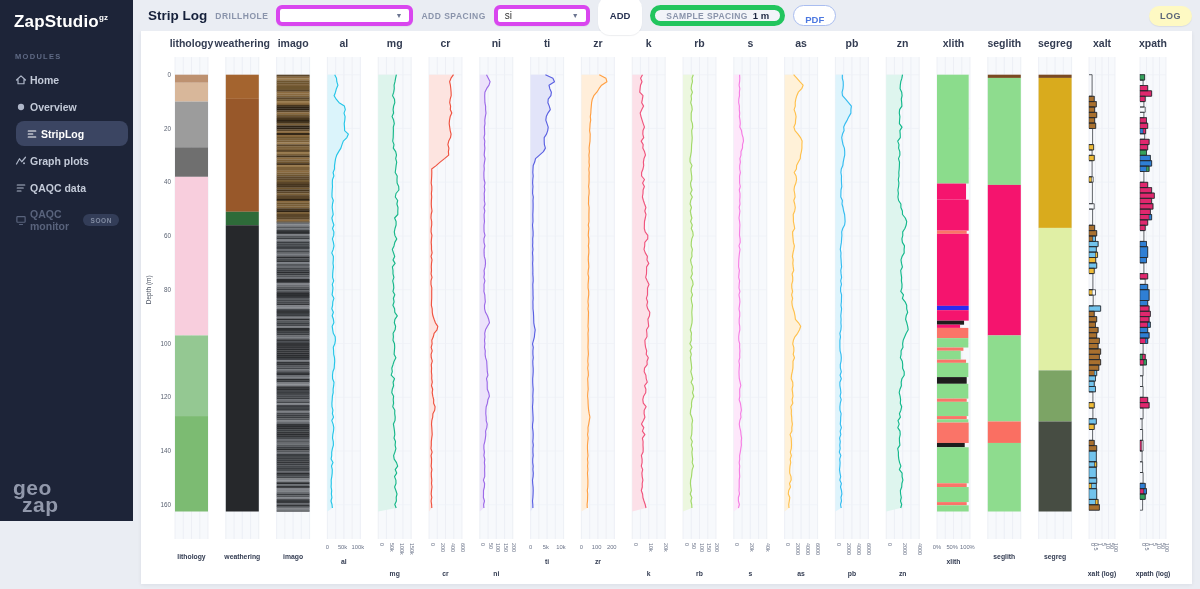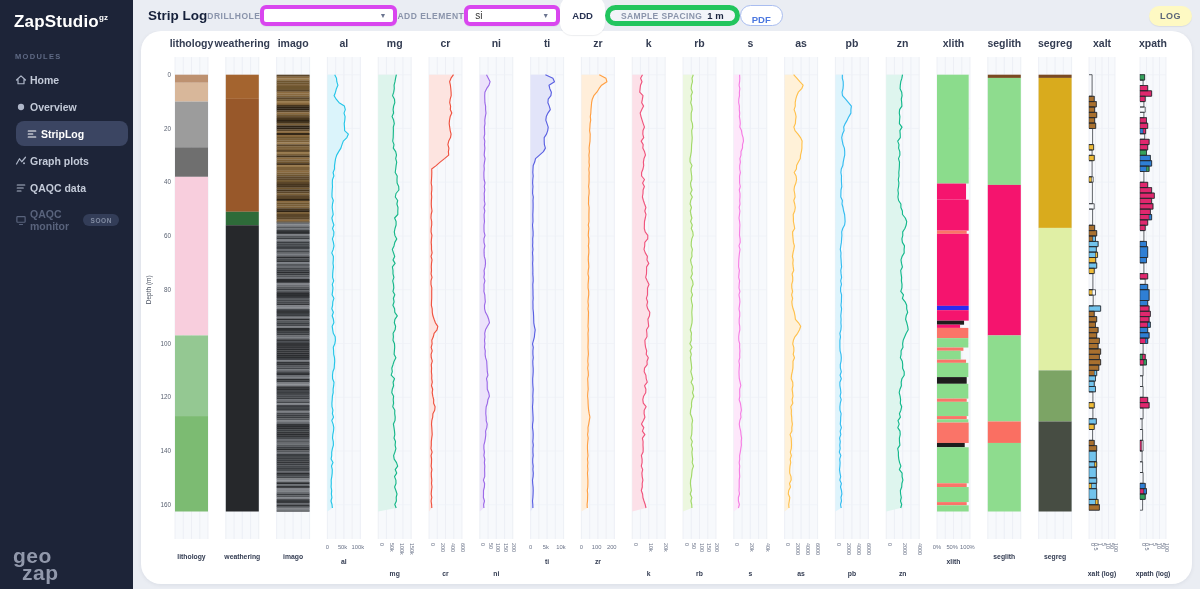--- a/index.html
+++ b/index.html
@@ -1,49 +1,49 @@
 <!DOCTYPE html>
 <html><head>
 <meta charset="utf-8">
 <style>
   * { margin:0; padding:0; box-sizing:border-box; }
   html,body { width:1200px; height:589px; overflow:hidden; font-family:"Liberation Sans",sans-serif; background:#eaedf3; }
 
   
-  .sidebar { position:absolute; left:0; top:0; width:133px; height:589px; background:#1d2438; color:#cdd3e0; z-index:5; }
+  .sidebar { position:absolute; left:0; top:0; width:133px; height:521px; background:#1d2438; color:#cdd3e0; z-index:5; }
   .logo { padding:12px 14px 10px; font-size:17px; font-weight:800; color:#fff; letter-spacing:.2px; }
   .logo sup { font-size:8px; font-weight:700; }
   .modules-label { padding:10px 15px 4px; font-size:7.5px; font-weight:700; letter-spacing:1.3px; color:#5f6a85; }
   .nav-item { display:flex; align-items:center; gap:3px; margin:2px 5px; padding:6px 9px; border-radius:8px; font-size:10.5px; font-weight:600; color:#c3cad8; cursor:pointer; }
   .nav-item .nicon { width:13px; height:13px; flex:0 0 13px; display:flex; align-items:center; justify-content:center; }
   .nav-item .nicon svg { width:12px; height:12px; stroke:#aeb6c8; fill:none; stroke-width:1.6; stroke-linecap:round; stroke-linejoin:round; }
   .nav-item.active { background:#3b4562; color:#fff;margin-left:16px; }
   .nav-item.active .nicon svg { stroke:#fff; }
   .nav-item.disabled { color:#59637c; }
   .nav-item.disabled .nicon svg { stroke:#59637c; }
   .soon-badge { margin-left:auto; background:#333d58; color:#828ca2; font-size:6.5px; font-weight:700; letter-spacing:.6px; padding:2.5px 7px; border-radius:9px; }
   .geozap { position:absolute; left:13px; bottom:8px; line-height:.82; font-weight:800; font-size:21px; color:#9198ab; letter-spacing:.5px; }
   .geozap .l2 { margin-left:9px; }
 
   
-  .topbar { position:absolute; left:133px; top:0; right:0; height:31px; background:#eaedf3; display:flex; align-items:center; padding:0 8px 0 15px; z-index:4; }
+  .topbar { position:absolute; left:133px; top:0; right:0; height:31px; background:#eaedf3; display:flex; align-items:center; gap:8px; padding:0 8px 0 15px; z-index:4; }
   .tb-title { font-size:13.5px; font-weight:800; color:#15203a; }
   .tb-label { font-size:8.5px; font-weight:700; letter-spacing:.5px; color:#8a94ab; }
   .tb-select { background:#ffffff; border:4px solid #d946ef; border-radius:6px; height:21px; display:flex; align-items:center; justify-content:space-between; padding:0 7px; font-size:10px; color:#333; box-shadow:0 1px 1px rgba(25,35,70,.05); cursor:pointer; }
   .tb-select .chev { font-size:7px; color:#6b7590; margin-left:6px; }
   .w-drill { width:137px; }
   .w-elem { width:96px; }
   .tb-btn { background:#fff; border:none; border-radius:12px; height:39px; padding:0 12px; font-size:9.5px; font-weight:800; color:#273252; box-shadow:0 1px 1px rgba(25,35,70,.08); cursor:pointer; font-family:"Liberation Sans",sans-serif; }
   .tb-pill { display:flex; align-items:center; gap:5px; background:#f2f4f9; border:5px solid #22c55e; border-radius:12px; height:21px; padding:0 11px; font-size:8.5px; font-weight:700; letter-spacing:.4px; color:#8a94ab; }
   .tb-pill b { color:#1c2640; font-size:9.5px; letter-spacing:0; }
   .pdf-btn { background:#fff; border:1.4px solid #a9bdf0; border-radius:12px; height:21px; padding:8px 11px; font-size:9.5px; font-weight:800; color:#4c78e0; cursor:pointer; font-family:"Liberation Sans",sans-serif;text-align:right; }
   .log-btn { margin-left:auto; background:#fef9c3; border:none; border-radius:12px; height:20px; padding:0 11px; font-size:9px; font-weight:700; letter-spacing:.5px; color:#5a6478; box-shadow:0 1px 1px rgba(25,35,70,.08); cursor:pointer; font-family:"Liberation Sans",sans-serif; }
 
   
-  .card { position:absolute; left:141px; top:31px; right:8px; bottom:5px; background:#fff; border-radius:20px; box-shadow:0 1px 4px rgba(20,30,60,.07); overflow:hidden; }
+  .card { position:absolute; left:141px; top:31px; right:8px; bottom:5px; background:#fff; border-radius:0; box-shadow:0 1px 4px rgba(20,30,60,.07); overflow:hidden; }
   .card svg { display:block; }
 </style>
 </head>
 <body>
 
 <div class="sidebar">
   <div class="logo"><span>ZapStudio</span><sup>gz</sup></div>
   <div class="modules-label">MODULES</div>
 
   <div class="nav-item">
@@ -104,21 +104,21 @@
   </div>
 </div>
 
 <div class="topbar">
   <span class="tb-title">Strip Log</span>
   <span class="tb-label">DRILLHOLE</span>
   <div class="tb-select w-drill">
     <span></span>
     <span class="chev">▼</span>
   </div>
-  <span class="tb-label">ADD ELEMENT</span>
+  <span class="tb-label">ADD SPACING</span>
   <div class="tb-select w-elem">
     <span>si</span>
     <span class="chev">▼</span>
   </div>
   <button class="tb-btn">ADD</button>
   <div class="tb-pill">
     <span>SAMPLE SPACING</span>
     <b>1 m</b>
   </div>
   <button class="pdf-btn">PDF</button>

